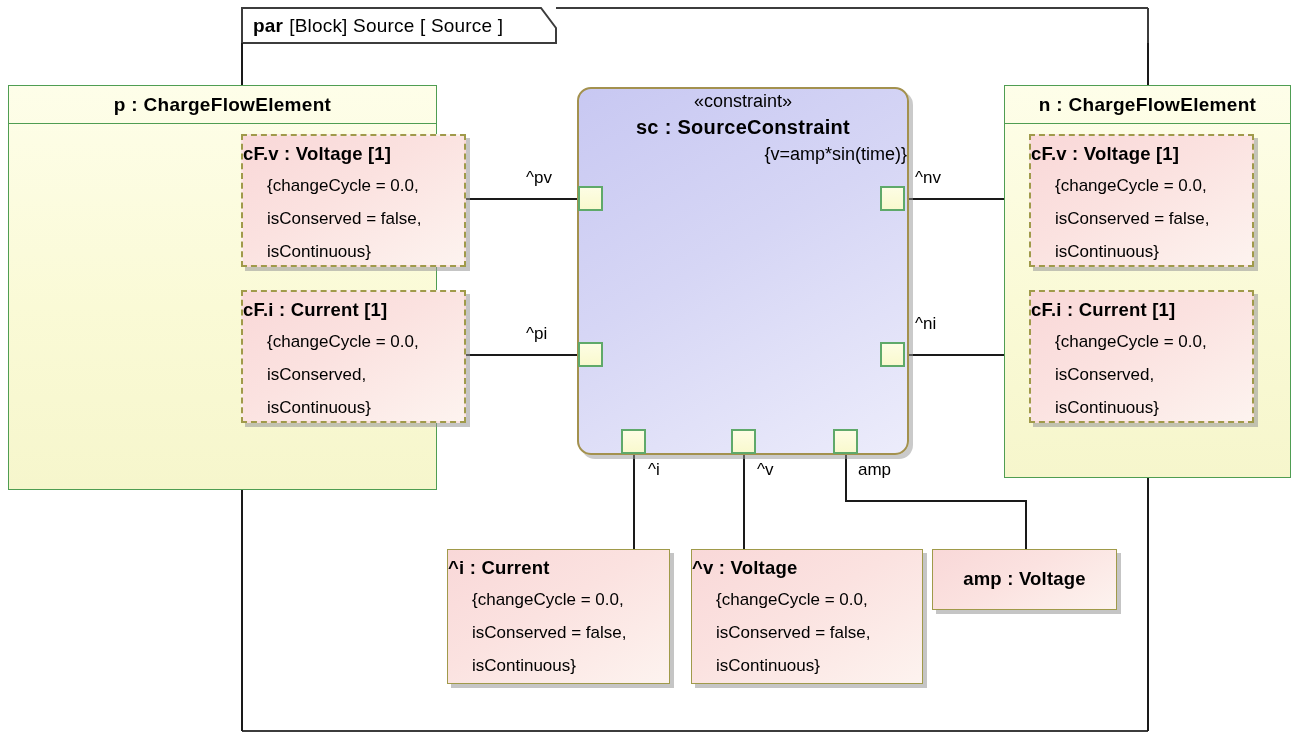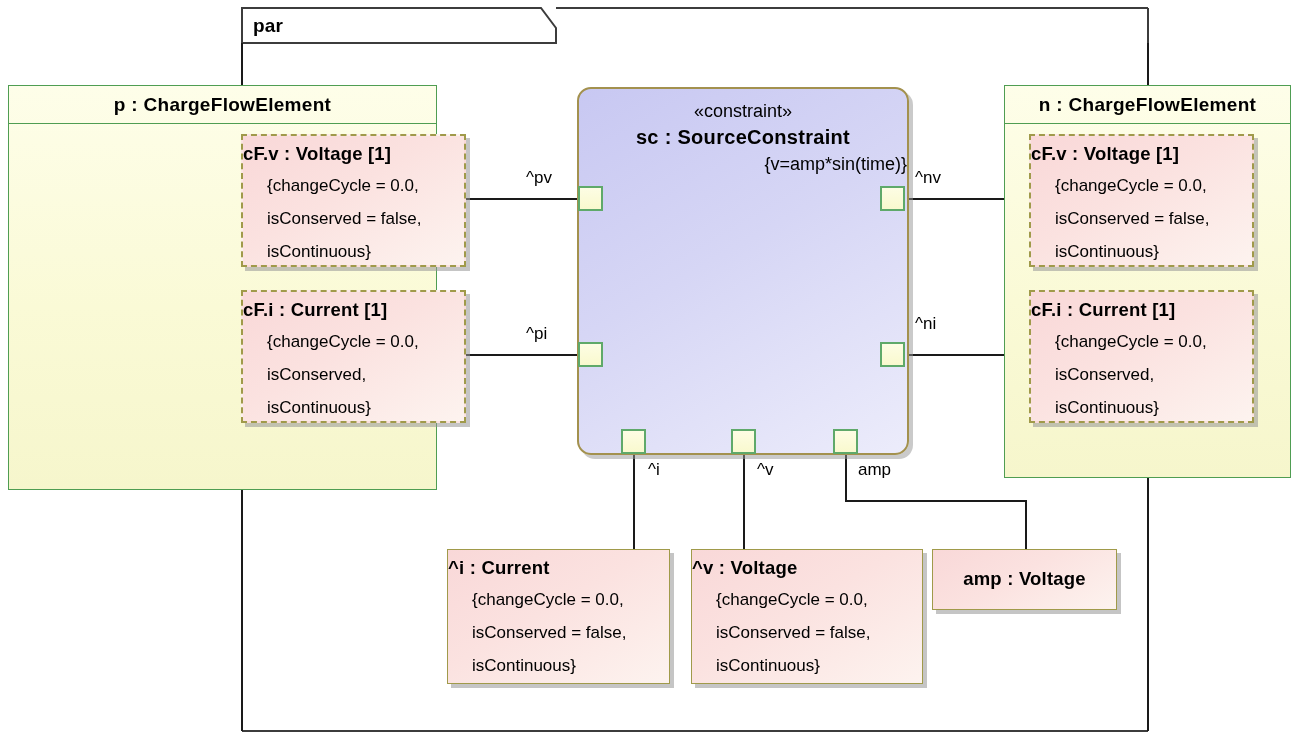--- a/index.html
+++ b/index.html
@@ -47,21 +47,21 @@
   }
   .cprop.onlytitle .ctitle{padding-top:0;line-height:100%;}
   .cprop.onlytitle{display:flex;align-items:center;justify-content:center;}
 
   
   .cblock{
     border:2px solid #A3914E;border-radius:14px;
     background:linear-gradient(150deg,#C8C8F2 0%,#D6D6F5 45%,#ECECFB 100%);
     box-shadow:4px 4px 0 0 rgba(150,150,150,.5);
   }
-  .cblock .stereo{text-align:center;font-size:18px;padding-top:12px;}
+  .cblock .stereo{text-align:center;font-size:18px;padding-top:2px;}
   .cblock .cbname{text-align:center;font-weight:bold;font-size:20px;padding-top:4px;letter-spacing:.3px;white-space:nowrap;}
   .cblock .cbexpr{text-align:right;font-size:18px;padding-top:5px;}
 
   
   .port{
     position:absolute;box-sizing:border-box;width:25px;height:25px;
     border:2.5px solid #5FA96A;
     background:linear-gradient(180deg,#FDFDE4 0%,#F9F9CE 100%);
   }
   .plabel{position:absolute;font-size:17px;white-space:nowrap;}
@@ -84,20 +84,21 @@
 
     <path d="M1148,8 L1148,731" fill="none" stroke="#3C3C3C" stroke-width="2"></path>
 
     <path d="M1148,731 L242,731" fill="none" stroke="#3C3C3C" stroke-width="2"></path>
 
     <path d="M242,43 L242,731" fill="none" stroke="#3C3C3C" stroke-width="2"></path>
   </svg>
 
   <div class="frame-label">
     <span class="kw">par</span>
+    <span>[Block] Source [ Source ]</span>
   </div>
 
   <div class="conn h" style="left:466px;top:198px;width:115px;"></div>
 
   <div class="conn h" style="left:466px;top:354px;width:115px;"></div>
 
   <div class="conn h" style="left:905px;top:198px;width:125px;"></div>
 
   <div class="conn h" style="left:905px;top:354px;width:125px;"></div>
 

